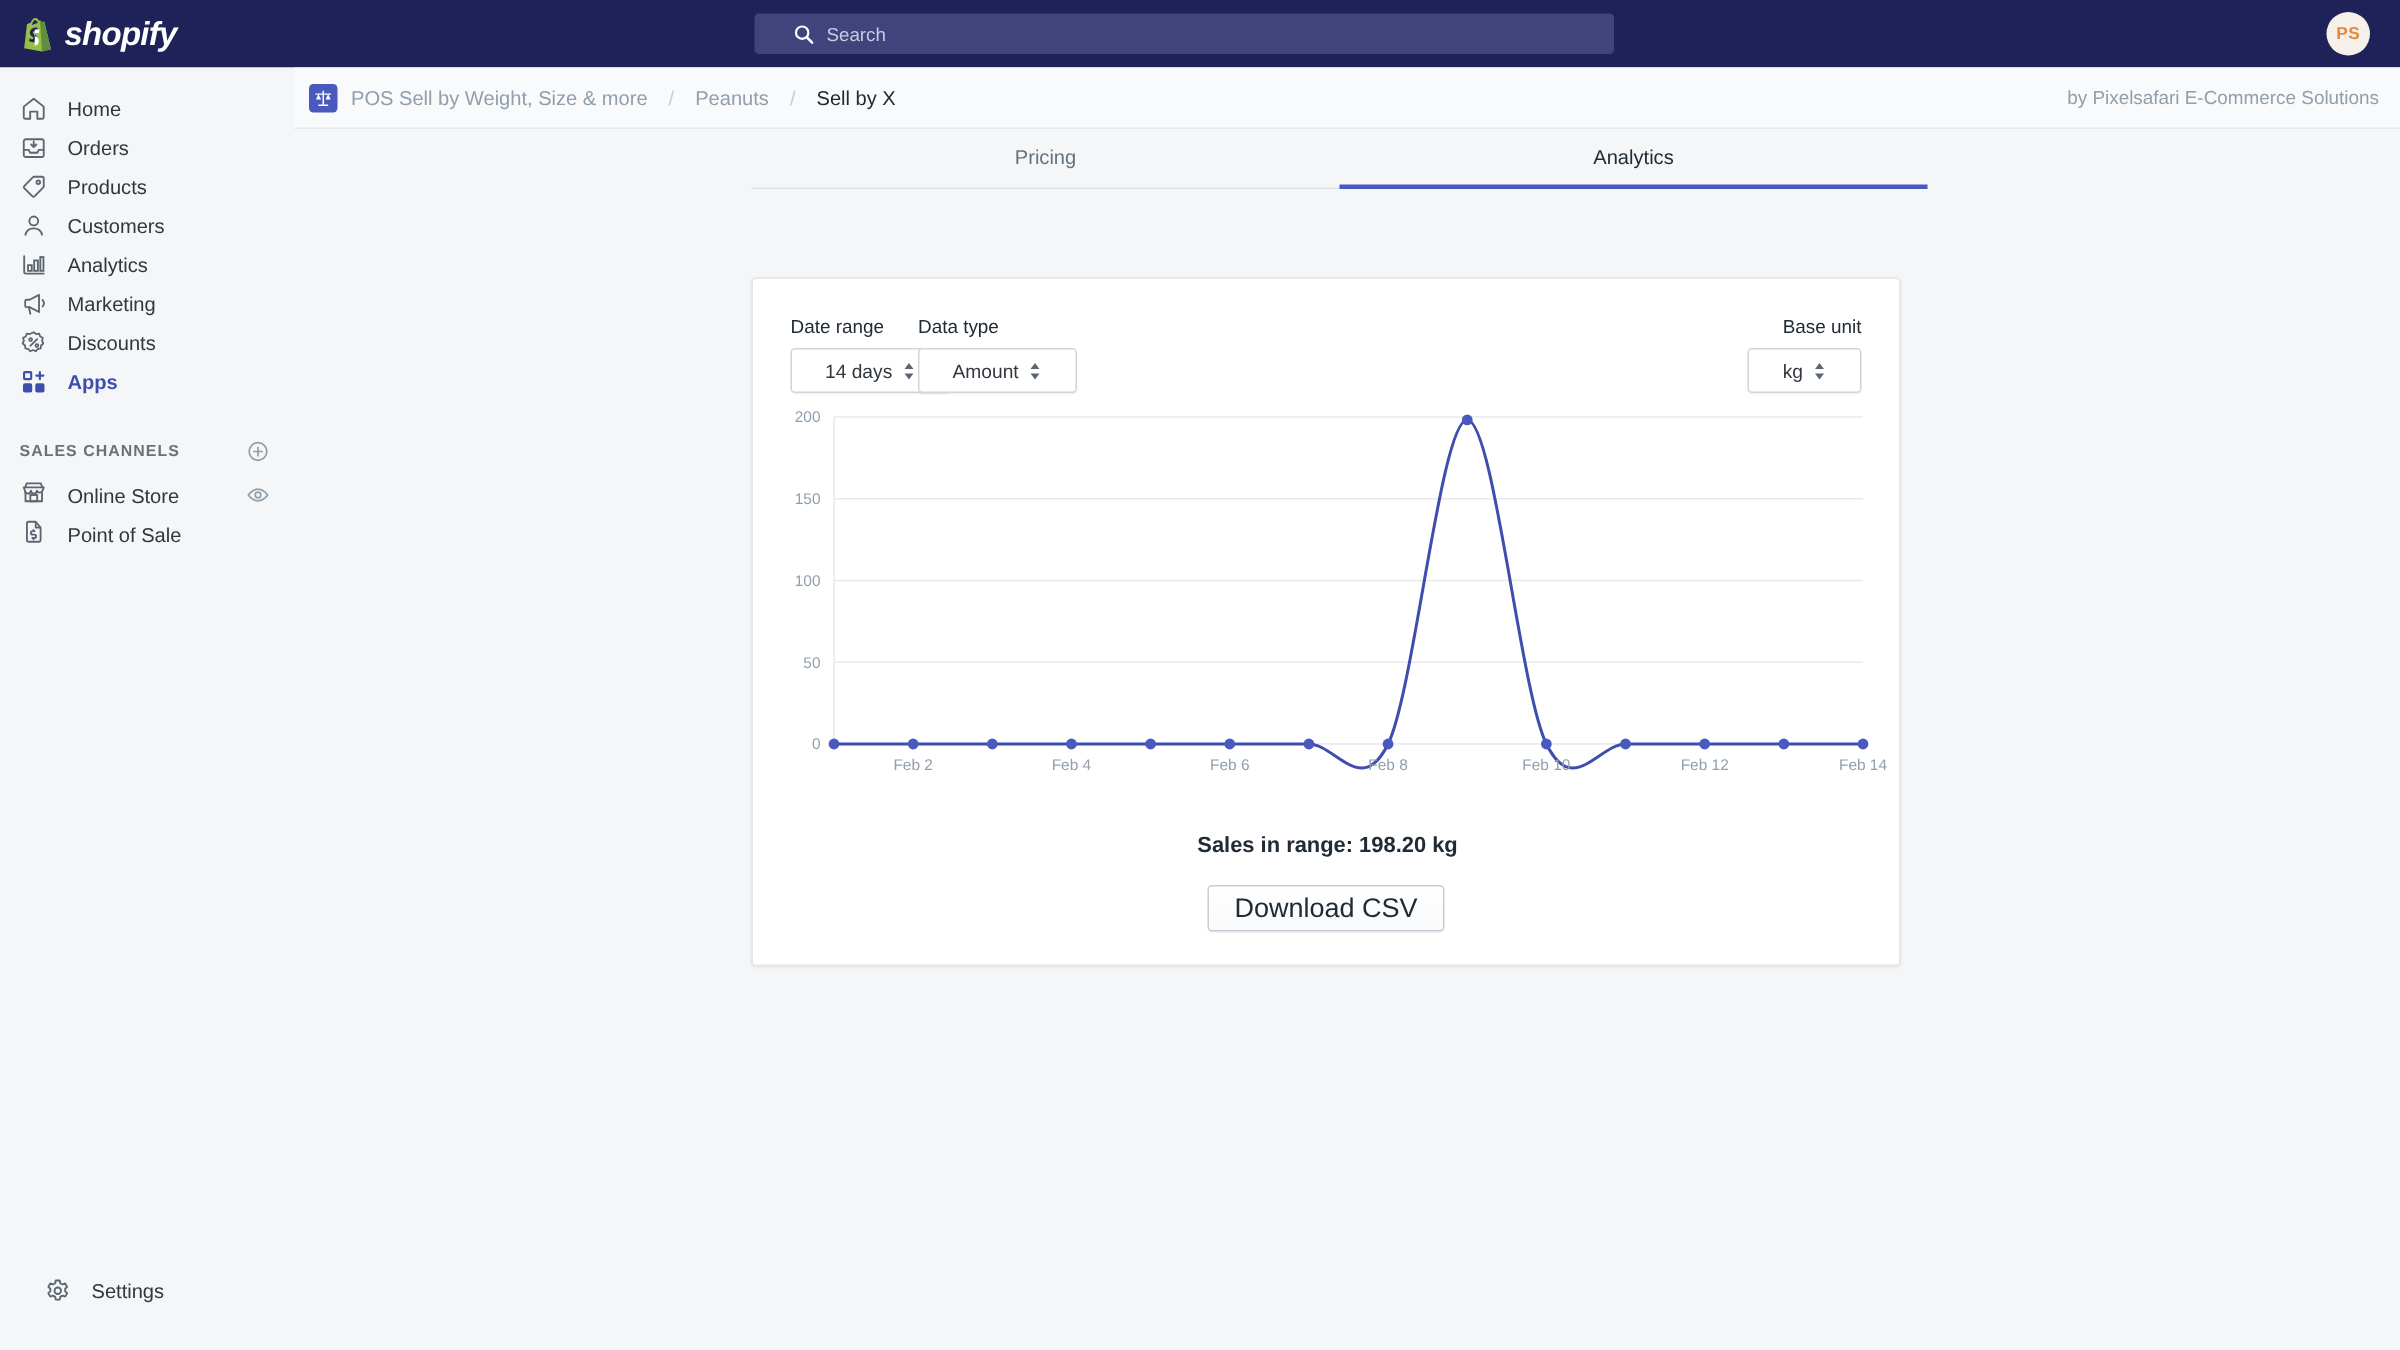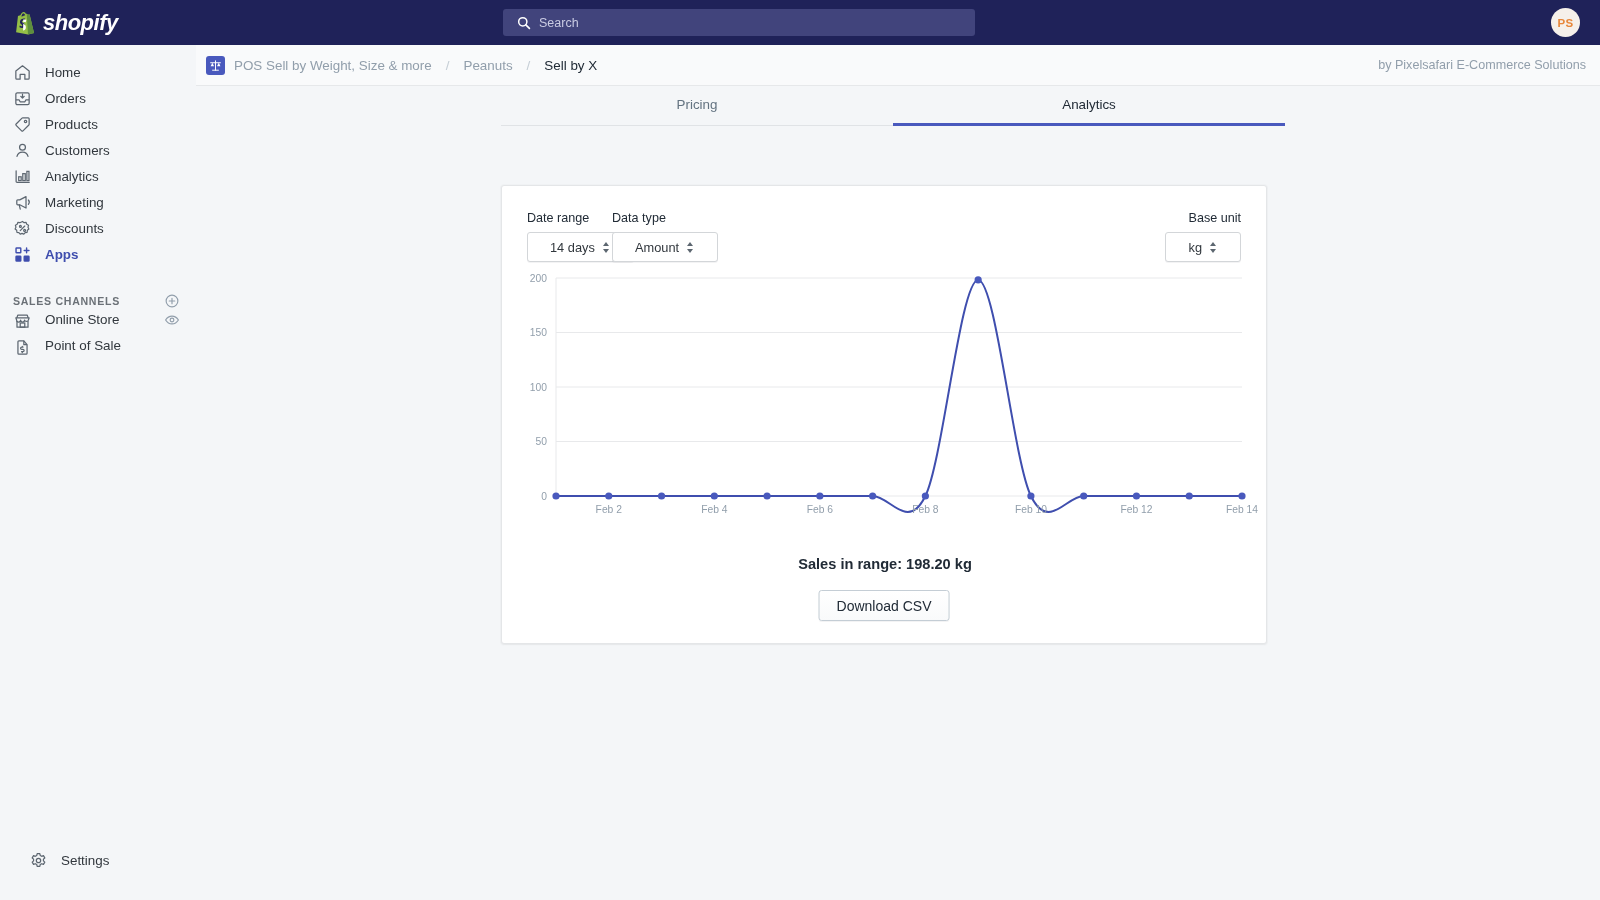--- a/index.html
+++ b/index.html
@@ -18,23 +18,23 @@
     display: flex; align-items: center;
   }
   .logo-wrap { display: flex; align-items: center; margin-left: 14px; gap: 7px; }
   .logo-bag { width: 22px; height: 24px; position: relative; }
   .logo-bag svg { display: block; }
   .logo-text {
     color: #ffffff; font-size: 22px; font-style: italic; font-weight: 700;
     letter-spacing: -0.5px;
   }
   .search-box {
-    position: absolute; left: 503px; top: 9px; width: 472px; height: 27px;
+    position: absolute; left: 503px; top: 9px; width: 573px; height: 27px;
     background: #41447c; border-radius: 3px;
-    display: flex; align-items: center; padding-left: 14px; gap: 8px;
+    display: flex; align-items: center; padding-left: 26px; gap: 8px;
     cursor: text;
   }
   .search-box .sicon { width: 14px; height: 14px; flex: 0 0 14px; }
   .search-ph { color: #c9cbe3; font-size: 12.5px; }
   .avatar {
     position: absolute; right: 20px; top: 8px;
     width: 29px; height: 29px; border-radius: 50%;
     background: #f6f0ea; color: #e8873a;
     font-size: 11.5px; font-weight: 700; letter-spacing: 0.3px;
     display: flex; align-items: center; justify-content: center;
@@ -61,21 +61,21 @@
   .section-head {
     display: flex; align-items: center; justify-content: space-between;
     padding: 0 16px 0 13px; height: 22px; margin-top: 23px;
   }
   .section-head .label {
     font-size: 10.6px; font-weight: 700; letter-spacing: 0.7px;
     color: #6b7177; text-transform: uppercase;
   }
   .section-head .plus { width: 16px; height: 16px; cursor: pointer; color: #919eab; }
   .chan-item {
-    display: flex; align-items: flex-start; gap: 13px;
+    display: flex; align-items: flex-end; gap: 13px;
     height: 26px; padding-left: 13px; padding-right: 16px;
     color: #31373d; font-size: 13.4px; cursor: pointer;
   }
   .chan-item .ico { width: 19px; height: 19px; flex: 0 0 19px; }
   .chan-item .lbl { flex: 1; }
   .chan-item .eye { width: 16px; height: 16px; color: #919eab; cursor: pointer; }
   .settings-row {
     position: absolute; bottom: 30px; left: 16px;
     display: flex; align-items: center; gap: 13px;
     padding-left: 13px; color: #31373d; font-size: 13.4px; cursor: pointer;
@@ -152,21 +152,21 @@
   .chart-svg { display: block; }
   .summary {
     position: absolute; top: 370px; left: 0; width: 766px; text-align: center;
     font-size: 14.6px; font-weight: 700; color: #212b36;
   }
   .dl-btn {
     position: absolute; top: 404px; left: 50%; transform: translateX(-50%);
     height: 31px; padding: 0 17px;
     border: 1px solid #c4cdd5; border-radius: 3px;
     background: linear-gradient(180deg,#ffffff,#f9fafb);
-    font-size: 14px; color: #212b36; cursor: pointer;
+    font-size: 18px; color: #212b36; cursor: pointer;
     display: flex; align-items: center;
     box-shadow: 0 1px 0 rgba(22,29,37,0.05);
     font-family: "Liberation Sans", sans-serif;
   }
 
   .axis-lbl { font-size: 10.3px; fill: #919eab; font-family: "Liberation Sans", sans-serif; }
   .tick-lbl { font-size: 10.3px; fill: #919eab; font-family: "Liberation Sans", sans-serif; }
 </style>
 </head>
 <body>

